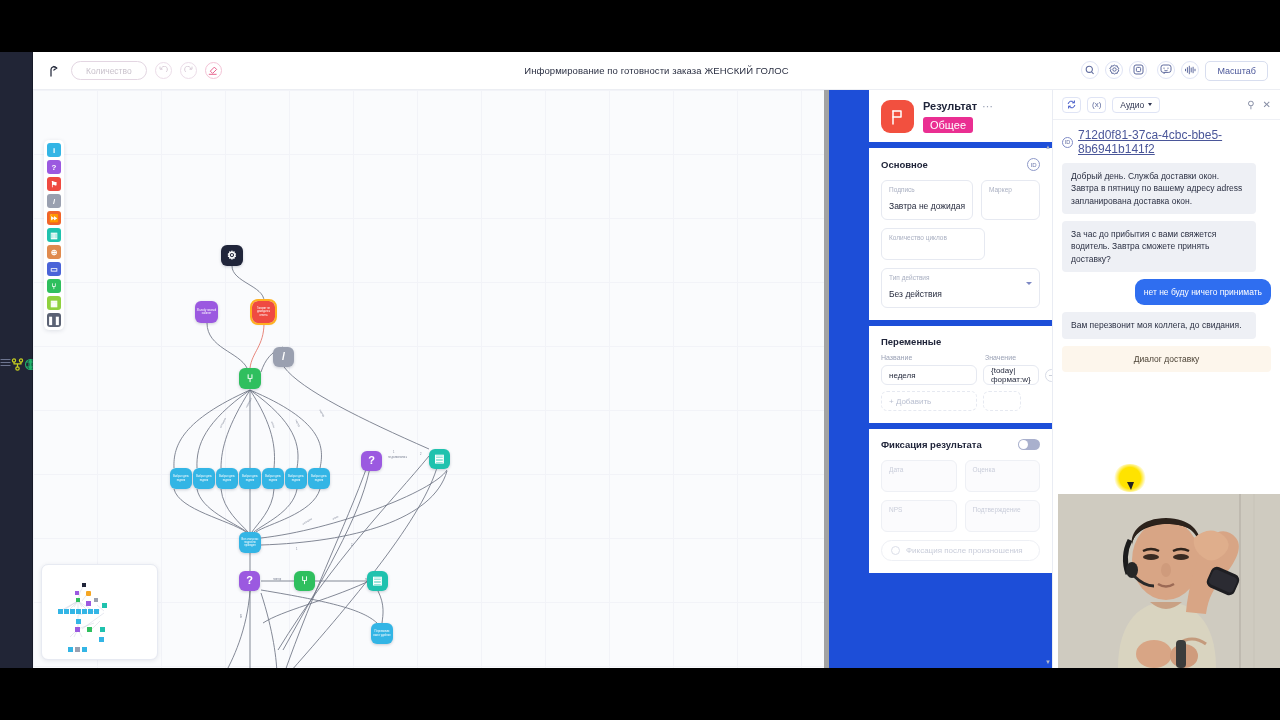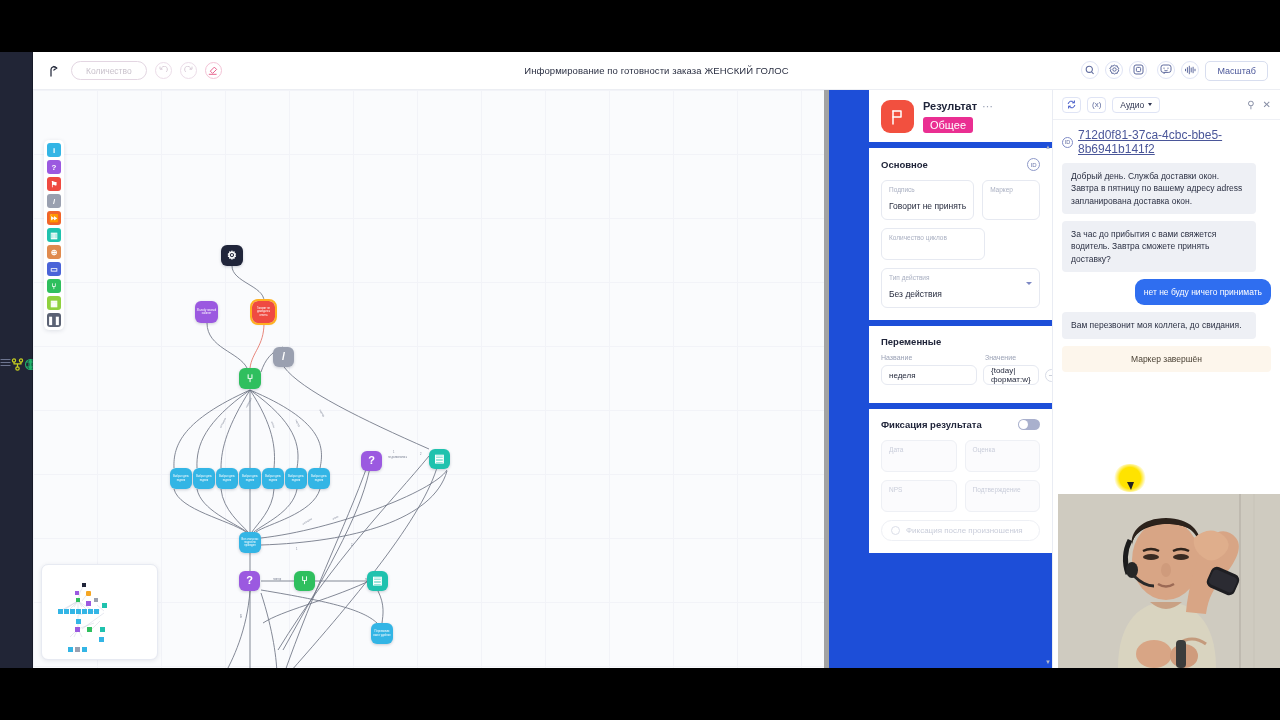--- a/index.html
+++ b/index.html
@@ -488,21 +488,21 @@
         <div class="props-scroll">
 
           <div class="sect">
             <div class="sect-head">
               <span class="sect-title">Основное</span>
               <span class="id-chip">ID</span>
             </div>
             <div class="frow">
               <div class="fld">
                 <span class="fld-lbl">Подпись</span>
-                <span class="fld-val">Говорит не принять</span>
+                <span class="fld-val">Завтра не дожидая</span>
               </div>
               <div class="fld">
                 <span class="fld-lbl">Маркер</span>
                 <span class="fld-val"></span>
               </div>
             </div>
             <div class="frow">
               <div class="fld" style="flex:0 0 104px;">
                 <span class="fld-lbl">Количество циклов</span>
                 <span class="fld-val"></span>
@@ -525,20 +525,25 @@
               <span class="sect-title">Переменные</span>
             </div>
             <div class="vhdr">
               <span style="flex:0 0 96px;">Название</span>
               <span>Значение</span>
             </div>
             <div class="vrow">
               <div class="vinp" style="flex:0 0 96px;">неделя</div>
               <div class="vinp" style="flex:1;">{today|формат:w}</div>
               <span class="minus">−</span>
+            </div>
+            <div class="vrow" style="margin-bottom:0;">
+              <div class="vinp dash" style="flex:0 0 96px;">+ Добавить</div>
+              <div class="vinp dash" style="flex:1;"></div>
+              <span style="flex:0 0 13px;"></span>
             </div>
           </div>
 
           <div class="sect">
             <div class="sect-head" style="margin-bottom:10px;">
               <span class="sect-title">Фиксация результата</span>
               <span class="toggle"></span>
             </div>
             <div class="frow">
               <div class="fld dis">
@@ -593,21 +598,21 @@
         <div class="chat-body">
           <div class="sess">
             <span class="sess-chip">ID</span>
             <span class="sess-id">712d0f81-37ca-4cbc-bbe5-8b6941b141f2</span>
           </div>
           <div id="msgs">
                 <div class="msg bot">Добрый день. Служба доставки окон. Завтра в пятницу по вашему адресу adress запланирована доставка окон.</div>
                 <div class="msg bot">За час до прибытия с вами свяжется водитель. Завтра сможете принять доставку?</div>
                 <div class="msg user">нет не буду ничего принимать</div>
                 <div class="msg bot">Вам перезвонит моя коллега, до свидания.</div>
-                <div class="msg sys">Маркер завершён</div>
+                <div class="msg sys">Диалог доставку</div>
               </div>
         </div>
       </div>
     </div>
 
     <div class="cursor-glow"></div>
     <div class="cursor-arrow"></div>
     <div class="video">
       <svg width="222" height="174" viewBox="0 0 222 174">
         <rect width="222" height="174" fill="#d6d2c8"></rect>

